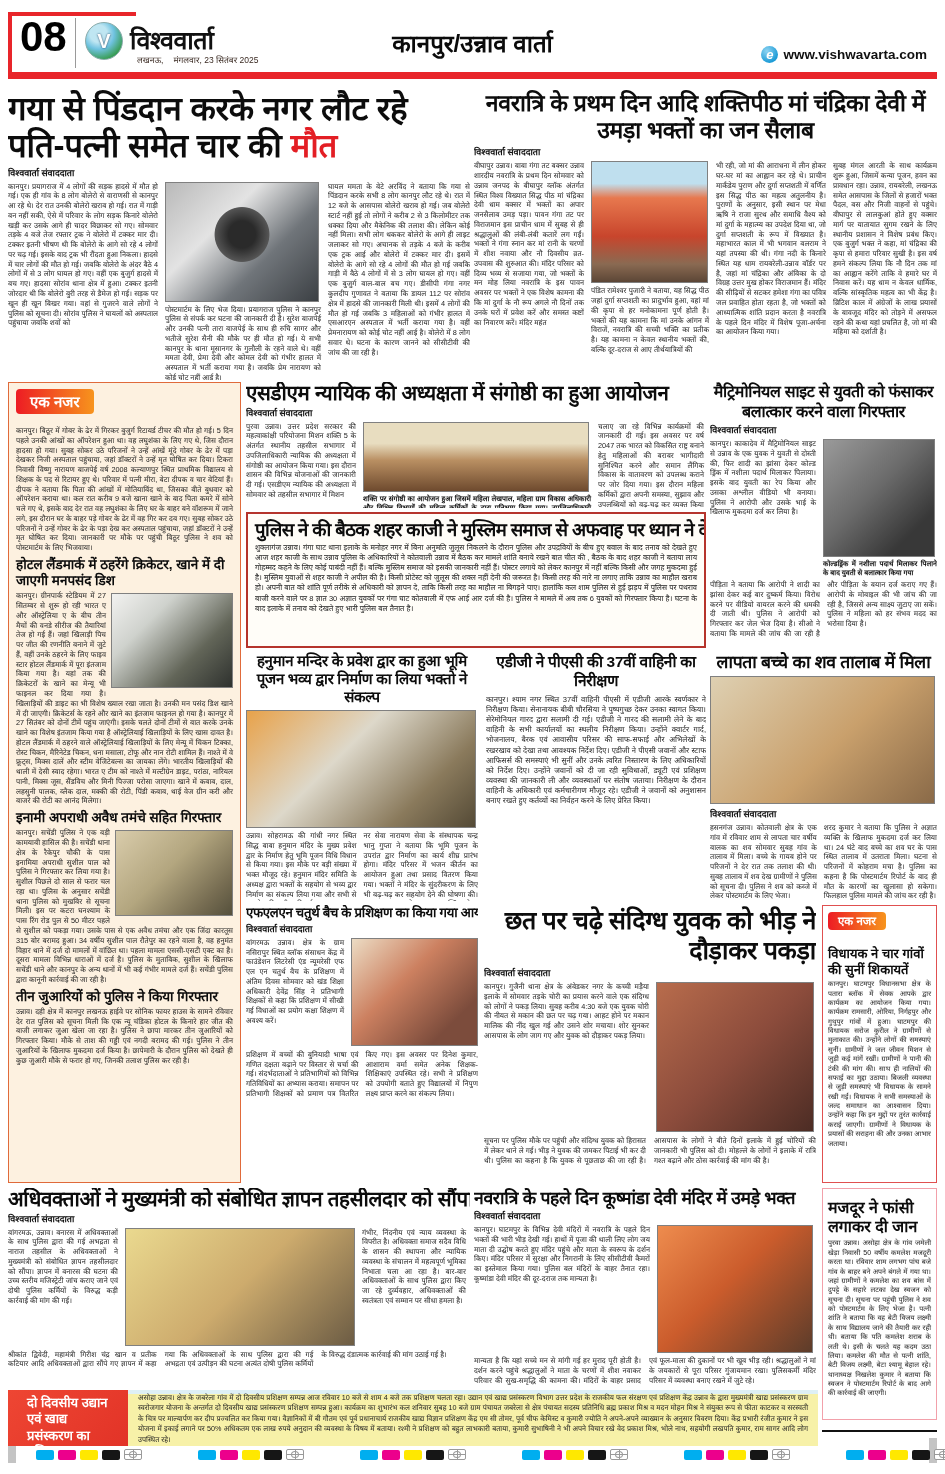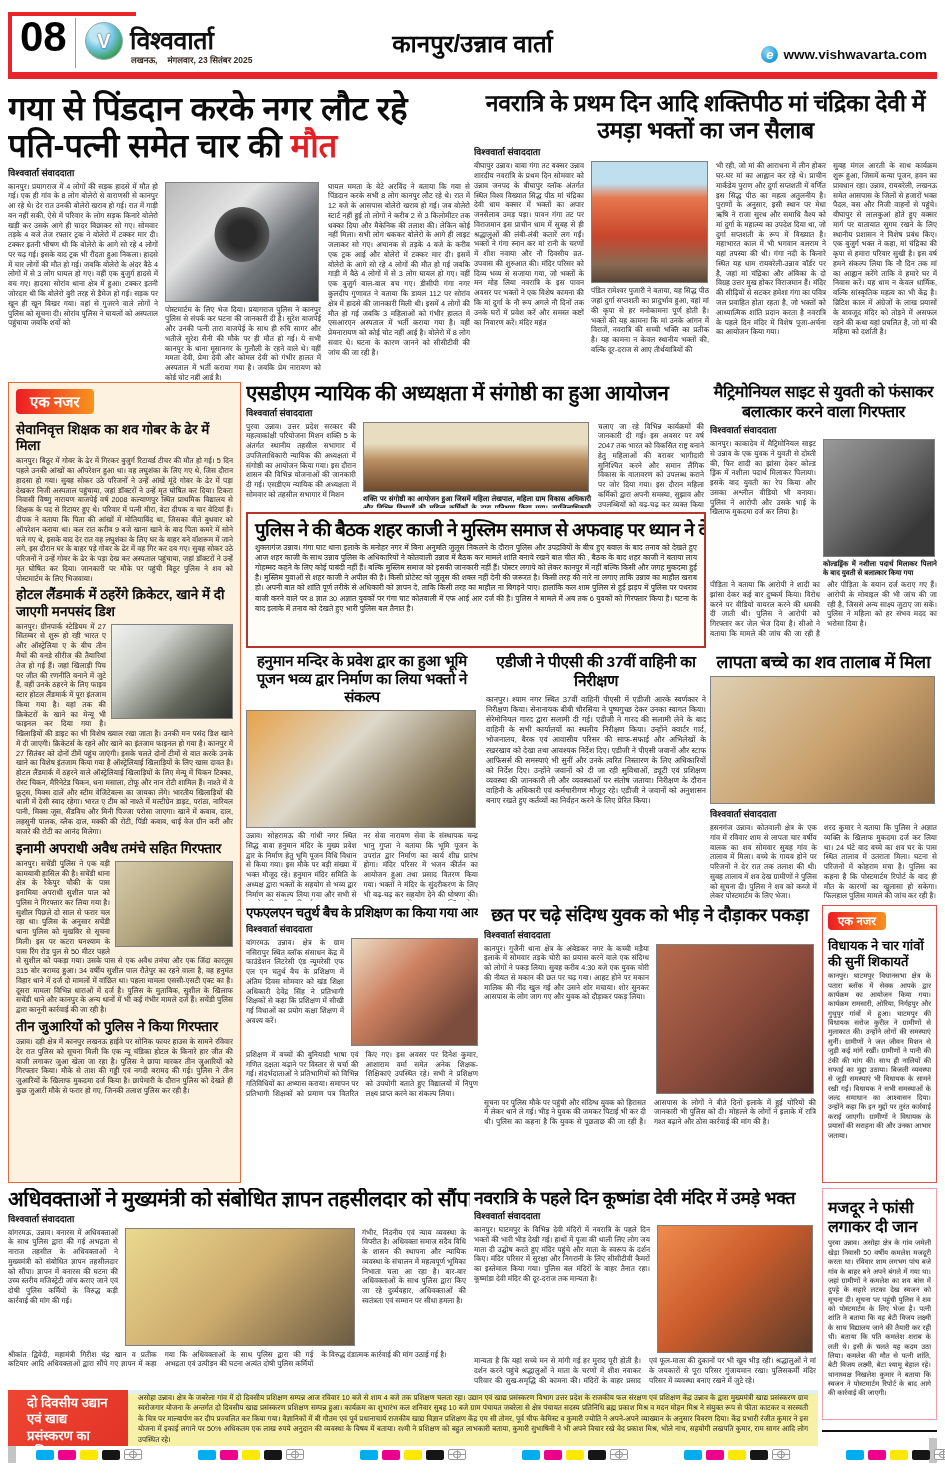--- a/index.html
+++ b/index.html
@@ -15,43 +15,43 @@
 .ph{border:1px solid #808080}
 
 .hdr-line-top{position:absolute;left:8px;top:12px;width:128px;height:4px;background:#e8252a}
 .hdr-line-left{position:absolute;left:8px;top:12px;width:4px;height:62px;background:#e8252a}
 .hdr-bar{position:absolute;left:8px;top:72px;width:929px;height:7px;background:#e8252a}
 .pageno{position:absolute;left:20px;top:16px;font-size:42px;font-weight:bold;color:#000;line-height:1}
 .hdr-div{position:absolute;left:75px;top:18px;width:1px;height:50px;background:#9a9a9a}
 .logo{position:absolute;left:85px;top:22px;width:38px;height:38px;border-radius:50%;background:radial-gradient(circle at 35% 30%,#bfe6f2 0 25%,#6fc2e0 45%,#3a9e58 75%,#1f7a3a);border:1px solid #8aa;display:flex;align-items:center;justify-content:center}
 .logo span{font-size:20px;font-weight:bold;color:#fff;text-shadow:0 0 2px #135}
 .masthead{position:absolute;left:130px;top:22px;font-size:25px;font-weight:bold;color:#101010;letter-spacing:-.5px}
-.edline{position:absolute;left:131px;top:54px;font-size:8.5px;font-weight:bold;color:#3a2a22}
+.edline{position:absolute;left:137px;top:54px;font-size:8.5px;font-weight:normal;color:#3a2a22}
 .edline span{margin-right:10px}
 .section-title{position:absolute;left:300px;top:26px;width:345px;text-align:center;font-size:24px;font-weight:bold;color:#0b0b0b}
 .site{position:absolute;right:18px;top:46px;display:flex;align-items:center;gap:5px;font-size:13.5px;font-weight:bold;color:#101010}
 .eicon{display:inline-flex;width:17px;height:17px;border-radius:50%;background:radial-gradient(circle at 35% 30%,#8fd4f2,#1e9cd7 70%);color:#fff;font-size:13px;font-weight:bold;align-items:center;justify-content:center;font-style:italic}
 
 .h-accident{font-size:33px;line-height:1.13;text-align:left}
 .h-accident .red{color:#e31e24}
 .h-chandrika{font-size:23px;line-height:1.18;text-align:center}
 .h-sdm{font-size:20.5px;line-height:1.1;white-space:nowrap}
 .h-baithak{font-size:18.5px;line-height:1.15;letter-spacing:-.6px;white-space:nowrap}
 .h-two{font-size:15px;line-height:1.2;text-align:center}
 .h-adg{font-size:15.5px;line-height:1.25;text-align:center}
 .h-matri{font-size:16px;line-height:1.25;text-align:center}
 .h-child{font-size:17.5px;line-height:1.15;text-align:center;white-space:nowrap}
 .h-fln{font-size:13.2px;line-height:1.2;white-space:nowrap}
-.h-suspect{font-size:18px;line-height:1.2;text-align:center}
+.h-suspect{font-size:25px;line-height:1.2;text-align:right}
 .h-adv{font-size:20.5px;line-height:1.1;white-space:nowrap}
 .h-kush{font-size:17.5px;line-height:1.15;white-space:nowrap}
 
 .najar-left{left:8px;top:382px;width:233px;height:801px;background:#fdf1e0;border:1px solid #e06a3a;padding:6px 7px}
 .najar-right{left:822px;top:905px;width:115px;height:278px;background:#fff;border:1px solid #e05050;padding:5px}
-.najar-tab{display:inline-block;background:linear-gradient(90deg,#ed1c24,#f7941d);color:#fff;font-weight:bold;border-radius:4px;padding:2px 14px 3px;margin-bottom:4px}
+.najar-tab{display:inline-block;background:linear-gradient(90deg,#ed1c24,#f7941d);color:#fff;font-weight:bold;border-radius:4px;padding:2px 14px 3px;margin-bottom:12px}
 .najar-left .najar-tab{font-size:15px}
 .najar-right .najar-tab{font-size:11.5px;padding:1px 10px 2px}
 .item-title{font-size:13.5px;font-weight:bold;line-height:1.2;margin:4px 0 2px;color:#0c0c0c}
 .najar-right .item-title{font-size:13px}
 .najar-right .bt{font-size:7px}
 
 .baithak-box{left:246px;top:512px;width:460px;height:136px;border:2px solid #b5342c;background:#fffdf8;padding:5px 7px}
 .mazdoor-box{left:822px;top:1188px;width:115px;height:232px;border:1.5px solid #f2a0aa;background:#fff;padding:5px}
 .mazdoor-box .item-title{font-size:16px}
 .mazdoor-box .bt{font-size:7px}
@@ -132,21 +132,20 @@
         <div class="ph ph-temple" style="width:117px;height:122px;margin-bottom:3px"></div>
         <div class="bt">पंडित रामेश्वर पुजारी ने बताया, यह सिद्ध पीठ जहां दुर्गा सप्तशती का प्रादुर्भाव हुआ, वहां मां की कृपा से हर मनोकामना पूर्ण होती है। भक्तों की यह कामना कि मां उनके आंगन में विराजें, नवरात्रि की सच्ची भक्ति का प्रतीक है। यह कामना न केवल स्थानीय भक्तों की, बल्कि दूर-दराज से आए तीर्थयात्रियों की</div>
       </div>
       <div style="width:110px" class="bt">भी रही, जो मां की आराधना में लीन होकर घर-घर मां का आह्वान कर रहे थे। प्राचीन मार्कंडेय पुराण और दुर्गा सप्तशती में वर्णित इस सिद्ध पीठ का महत्व अतुलनीय है। पुराणों के अनुसार, इसी स्थान पर मेधा ऋषि ने राजा सुरथ और समाधि वैश्य को मां दुर्गा के महात्म्य का उपदेश दिया था, जो दुर्गा सप्तशती के रूप में विख्यात है। महाभारत काल में भी भगवान बलराम ने यहां तपस्या की थी। गंगा नदी के किनारे स्थित यह धाम रायबरेली-उन्नाव बॉर्डर पर है, जहां मां चंद्रिका और अंबिका के दो विग्रह उत्तर मुख होकर विराजमान हैं। मंदिर की सीढ़ियों से सटकर हमेशा गंगा का पवित्र जल प्रवाहित होता रहता है, जो भक्तों को आध्यात्मिक शांति प्रदान करता है नवरात्रि के पहले दिन मंदिर में विशेष पूजा-अर्चना का आयोजन किया गया।</div>
       <div style="width:104px" class="bt">सुबह मंगल आरती के साथ कार्यक्रम शुरू हुआ, जिसमें कन्या पूजन, हवन का प्रावधान रहा। उन्नाव, रायबरेली, लखनऊ समेत आसपास के जिलों से हजारों भक्त पैदल, बस और निजी वाहनों से पहुंचे। बीघापुर से लालकुआं होते हुए बक्सर मार्ग पर यातायात सुगम रखने के लिए स्थानीय प्रशासन ने विशेष प्रबंध किए। एक बुजुर्ग भक्त ने कहा, मां चंद्रिका की कृपा से हमारा परिवार सुखी है। इस वर्ष हमने संकल्प लिया कि नौ दिन तक मां का आह्वान करेंगे ताकि वे हमारे घर में निवास करें। यह धाम न केवल धार्मिक, बल्कि सांस्कृतिक महत्व का भी केंद्र है। ब्रिटिश काल में अंग्रेजों के लाख प्रयासों के बावजूद मंदिर को तोड़ने में असफल रहने की कथा यहां प्रचलित है, जो मां की महिमा को दर्शाती है।</div>
     </div>
   </div>
 
   <div class="abs najar-left">
     <div class="najar-tab">एक नजर</div>
-    <div class="item-title">सेवानिवृत्त शिक्षक का शव गोबर के ढेर में मिला</div>
     <div class="bt">कानपुर। बिठूर में गोबर के ढेर में गिरकर बुजुर्ग रिटायर्ड टीचर की मौत हो गई। 5 दिन पहले उनकी आंखों का ऑपरेशन हुआ था। वह लघुशंका के लिए गए थे, जिस दौरान हादसा हो गया। सुबह सोकर उठे परिजनों ने उन्हें आंखें मूंदे गोबर के ढेर में पड़ा देखकर निजी अस्पताल पहुंचाया, जहां डॉक्टरों ने उन्हें मृत घोषित कर दिया। टिकरा निवासी विष्णु नारायण बाजपेई वर्ष 2008 कल्याणपुर स्थित प्राथमिक विद्यालय से शिक्षक के पद से रिटायर हुए थे। परिवार में पत्नी मीरा, बेटा दीपक व चार बेटियां हैं। दीपक ने बताया कि पिता की आंखों में मोतियाबिंद था, जिसका बीते बुधवार को ऑपरेशन कराया था। कल रात करीब 9 बजे खाना खाने के बाद पिता कमरे में सोने चले गए थे, इसके बाद देर रात वह लघुशंका के लिए घर के बाहर बने वॉशरूम में जाने लगे, इस दौरान घर के बाहर पड़े गोबर के ढेर में वह गिर कर दब गए। सुबह सोकर उठे परिजनों ने उन्हें गोबर के ढेर के पड़ा देख कर अस्पताल पहुंचाया, जहां डॉक्टरों ने उन्हें मृत घोषित कर दिया। जानकारी पर मौके पर पहुंची बिठूर पुलिस ने शव को पोस्टमार्टम के लिए भिजवाया।</div>
     <div class="item-title">होटल लैंडमार्क में ठहरेंगे क्रिकेटर, खाने में दी जाएगी मनपसंद डिश</div>
     <div>
       <div class="ph ph-chefs fl-r" style="width:122px;height:95px"></div>
       <span class="bt" style="display:block">कानपुर। ग्रीनपार्क स्टेडियम में 27 सितम्बर से शुरू हो रही भारत ए और ऑस्ट्रेलिया ए के बीच तीन मैचों की वनडे सीरीज की तैयारियां तेज हो गई हैं। जहां खिलाड़ी पिच पर जीत की रणनीति बनाने में जुटे हैं, वहीं उनके ठहरने के लिए फाइव स्टार होटल लैंडमार्क में पूरा इंतजाम किया गया है। यहां तक की क्रिकेटरों के खाने का मेन्यू भी फाइनल कर दिया गया है। खिलाड़ियों की डाइट का भी विशेष ख्याल रखा जाता है। उनकी मन पसंद डिश खाने में दी जाएगी। क्रिकेटर्स के रहने और खाने का इंतजाम फाइनल हो गया है। कानपुर में 27 सितंबर को दोनों टीमें पहुंच जाएंगी। इसके चलते दोनों टीमों से बात करके उनके खाने का विशेष इंतजाम किया गया है ऑस्ट्रेलियाई खिलाड़ियों के लिए खास दावत है। होटल लैंडमार्क में ठहरने वाले ऑस्ट्रेलियाई खिलाड़ियों के लिए मेन्यू में चिकन टिक्का, रोस्ट चिकन, मैरिनेटेड चिकन, धना मसाला, टोफू और नान रोटी शामिल हैं। नाश्ते में वे फ्रूट्स, मिक्स दालें और स्टीम वेजिटेबल्स का जायका लेंगे। भारतीय खिलाड़ियों की थाली में देसी स्वाद रहेगा। भारत ए टीम को नाश्ते में मल्टीग्रेन डाइट, परांठा, नारियल पानी, मिक्स जूस, सैंडविच और मिनी पिज्जा परोसा जाएगा। खाने में कबाब, दाल, लहसुनी पालक, ब्लैक दाल, मक्की की रोटी, पिंडी कबाब, थाई वेज ग्रीन करी और बाजरे की रोटी का आनंद मिलेगा।</span>
     </div>
     <div class="item-title">इनामी अपराधी अवैध तमंचे सहित गिरफ्तार</div>
     <div>
       <div class="ph ph-police fl-r" style="width:118px;height:86px"></div>
       <span class="bt" style="display:block">कानपुर। सचेंडी पुलिस ने एक बड़ी कामयाबी हासिल की है। सचेंडी थाना क्षेत्र के रैकेपुर चौकी के पास इनामिया अपराधी सुशील पाल को पुलिस ने गिरफ्तार कर लिया गया है। सुशील पिछले दो साल से फरार चल रहा था। पुलिस के अनुसार सचेंडी थाना पुलिस को मुखबिर से सूचना मिली। इस पर कटरा घनश्याम के पास रिंग रोड पुल से 50 मीटर पहले से सुशील को पकड़ा गया। उसके पास से एक अवैध तमंचा और एक जिंदा कारतूस 315 बोर बरामद हुआ। 34 वर्षीय सुशील पाल रौतेपुर का रहने वाला है, वह हनुमंत विहार थाने में दर्ज दो मामलों में वांछित था। पहला मामला एससी-एसटी एक्ट का है। दूसरा मामला विभिन्न धाराओं में दर्ज है। पुलिस के मुताबिक, सुशील के खिलाफ सचेंडी थाने और कानपुर के अन्य थानों में भी कई गंभीर मामले दर्ज हैं। सचेंडी पुलिस द्वारा कानूनी कार्रवाई की जा रही है।</span>

